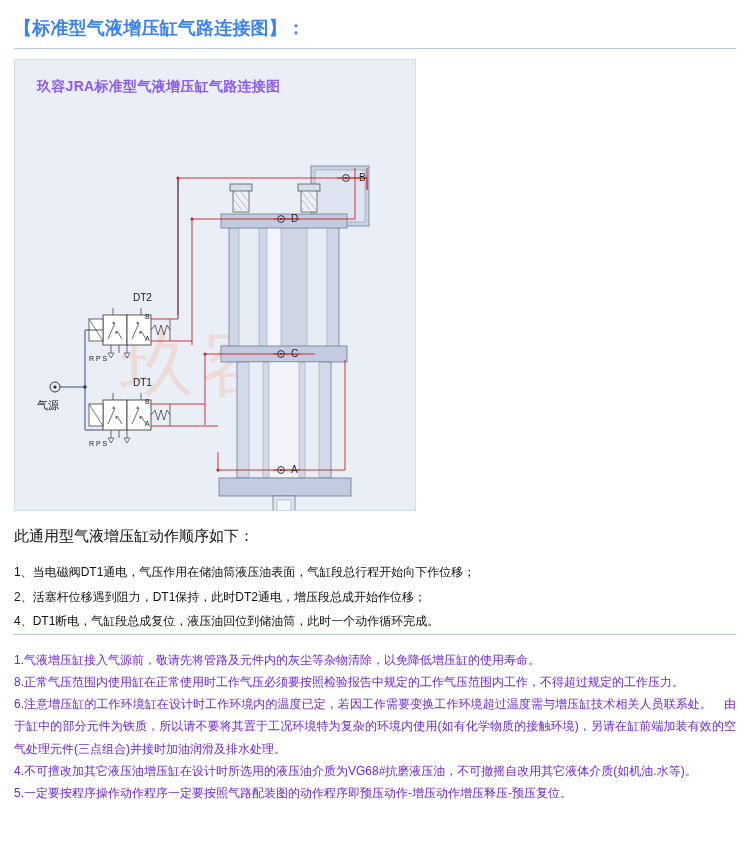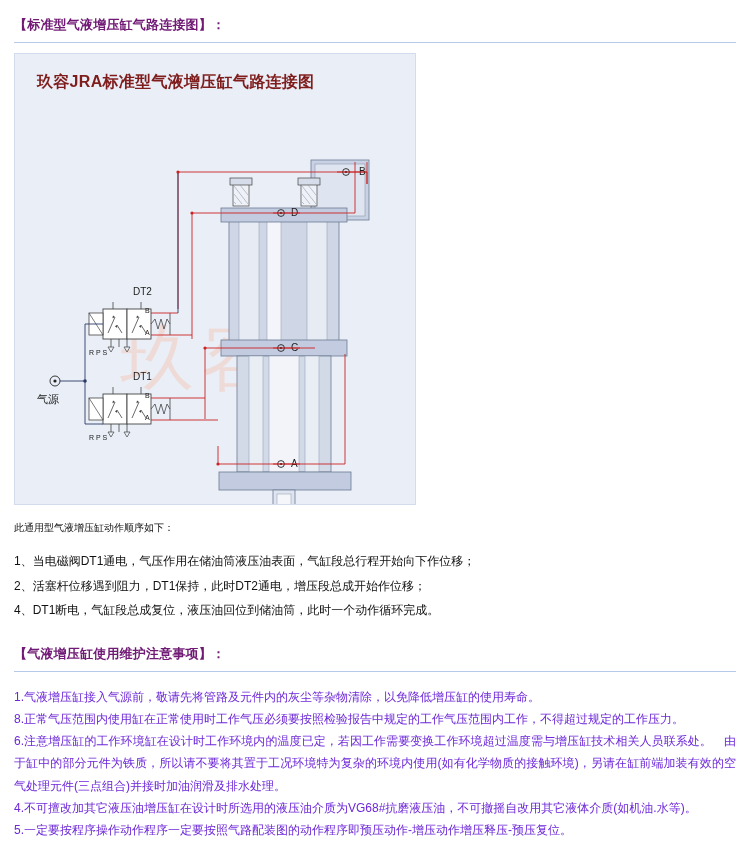--- a/index.html
+++ b/index.html
@@ -15,23 +15,23 @@
     overflow: hidden;
   }
   .page {
     position: relative;
     width: 750px;
     height: 856px;
     box-sizing: border-box;
     padding: 0 10px;
   }
   .section-title {
-    color: #701a75;
+    color: #3b82f6;
     font-weight: bold;
-    font-size: 13px;
+    font-size: 18px;
     margin: 16px 0 8px 4px;
     letter-spacing: 0.2px;
   }
   .title-rule {
     height: 1px;
     background: #b8c8e8;
     margin: 0 4px 10px 4px;
   }
   
   .diagram-panel {
@@ -39,22 +39,22 @@
     margin: 0 4px;
     width: 400px;
     height: 450px;
     background: #e9eef7;
     border: 1px solid #d3dced;
   }
   .diagram-title {
     position: absolute;
     left: 22px;
     top: 18px;
-    font-size: 16px;
-    color: #7f1d1d;
+    font-size: 14px;
+    color: #8b5cf6;
     font-weight: bold;
     letter-spacing: 0.3px;
   }
   .watermark {
     position: absolute;
     left: 105px;
     top: 255px;
     font-size: 74px;
     color: #f0d8d2;
     font-family: "Liberation Serif", serif;
@@ -77,21 +77,21 @@
     fill: #1a1a1a;
     font-family: "Liberation Sans", sans-serif;
   }
   .label-tiny {
     font-size: 7px;
     fill: #1a1a1a;
     font-family: "Liberation Sans", sans-serif;
   }
   
   .lead {
-    font-size: 10px;
+    font-size: 15px;
     margin: 16px 4px 14px 4px;
     color: #111;
   }
   .steps {
     margin: 0 4px;
   }
   .step {
     font-size: 12px;
     line-height: 2.05;
     color: #111;
@@ -304,21 +304,20 @@
   </div>
 
   <div class="lead">此通用型气液增压缸动作顺序如下：</div>
 
   <div class="steps">
     <div class="step">1、当电磁阀DT1通电，气压作用在储油筒液压油表面，气缸段总行程开始向下作位移；</div>
     <div class="step">2、活塞杆位移遇到阻力，DT1保持，此时DT2通电，增压段总成开始作位移；</div>
     <div class="step">4、DT1断电，气缸段总成复位，液压油回位到储油筒，此时一个动作循环完成。</div>
   </div>
 
-  <div class="section-title second">【气液增压缸使用维护注意事项】：</div>
   <div class="title-rule"></div>
 
   <div class="notes">
     <div class="note">1.气液增压缸接入气源前，敬请先将管路及元件内的灰尘等杂物清除，以免降低增压缸的使用寿命。</div>
     <div class="note">8.正常气压范围内使用缸在正常使用时工作气压必须要按照检验报告中规定的工作气压范围内工作，不得超过规定的工作压力。</div>
     <div class="note">6.注意增压缸的工作环境缸在设计时工作环境内的温度已定，若因工作需要变换工作环境超过温度需与增压缸技术相关人员联系处。　由于缸中的部分元件为铁质，所以请不要将其置于工况环境特为复杂的环境内使用(如有化学物质的接触环境)，另请在缸前端加装有效的空气处理元件(三点组合)并接时加油润滑及排水处理。</div>
     <div class="note">4.不可擅改加其它液压油增压缸在设计时所选用的液压油介质为VG68#抗磨液压油，不可撤摇自改用其它液体介质(如机油.水等)。</div>
     <div class="note">5.一定要按程序操作动作程序一定要按照气路配装图的动作程序即预压动作-增压动作增压释压-预压复位。</div>
   </div>
 

